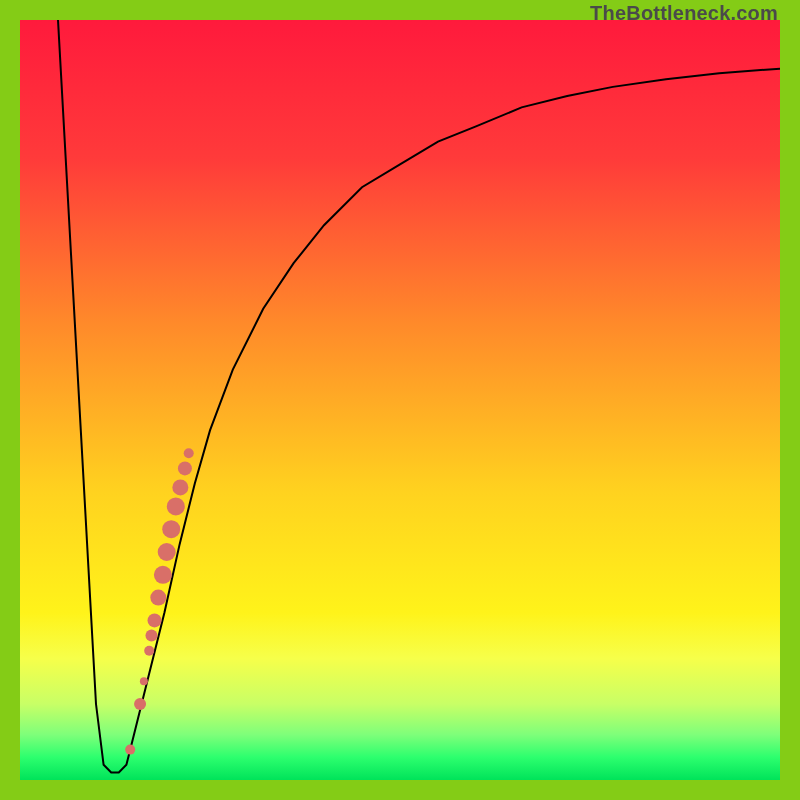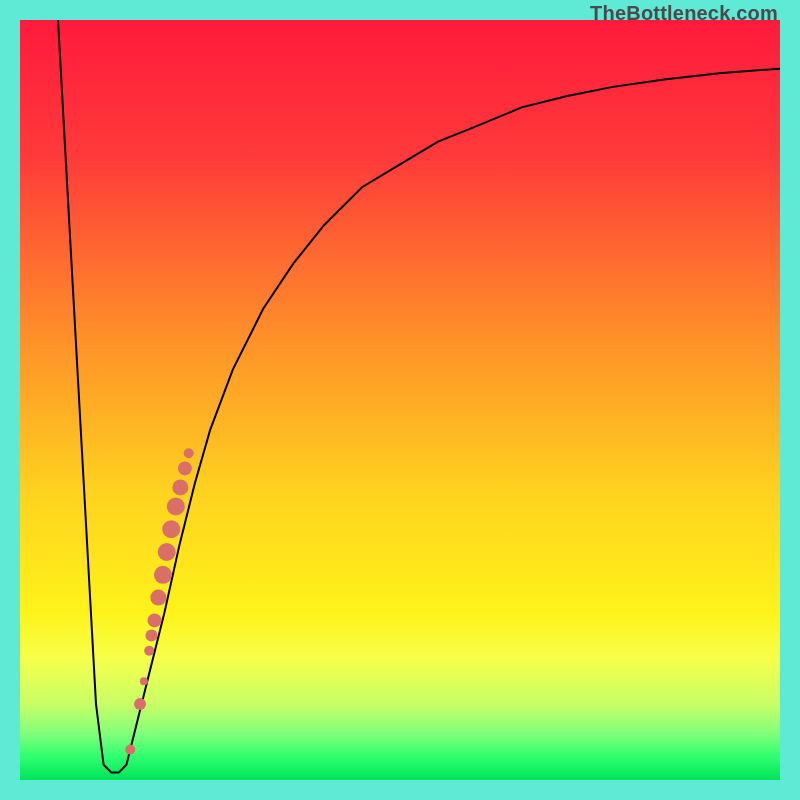--- a/index.html
+++ b/index.html
@@ -8,21 +8,21 @@
     width: 800px;
     height: 800px;
     overflow: hidden;
     background: #000;
     font-family: Arial, Helvetica, sans-serif;
   }
   .frame {
     position: absolute;
     left: 0; top: 0;
     width: 800px; height: 800px;
-    background: #5eead4;
+    background: #84cc16;
   }
   .plot {
     position: absolute;
     left: 20px;
     top: 20px;
     width: 760px;
     height: 760px;
     overflow: hidden;
   }
   .gradient {

